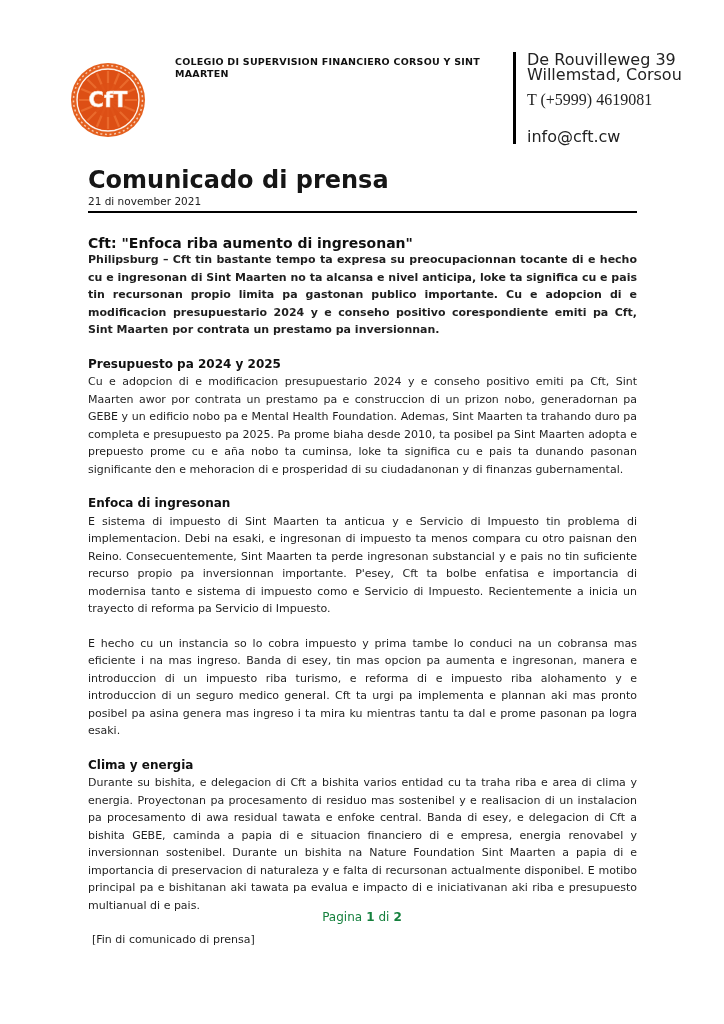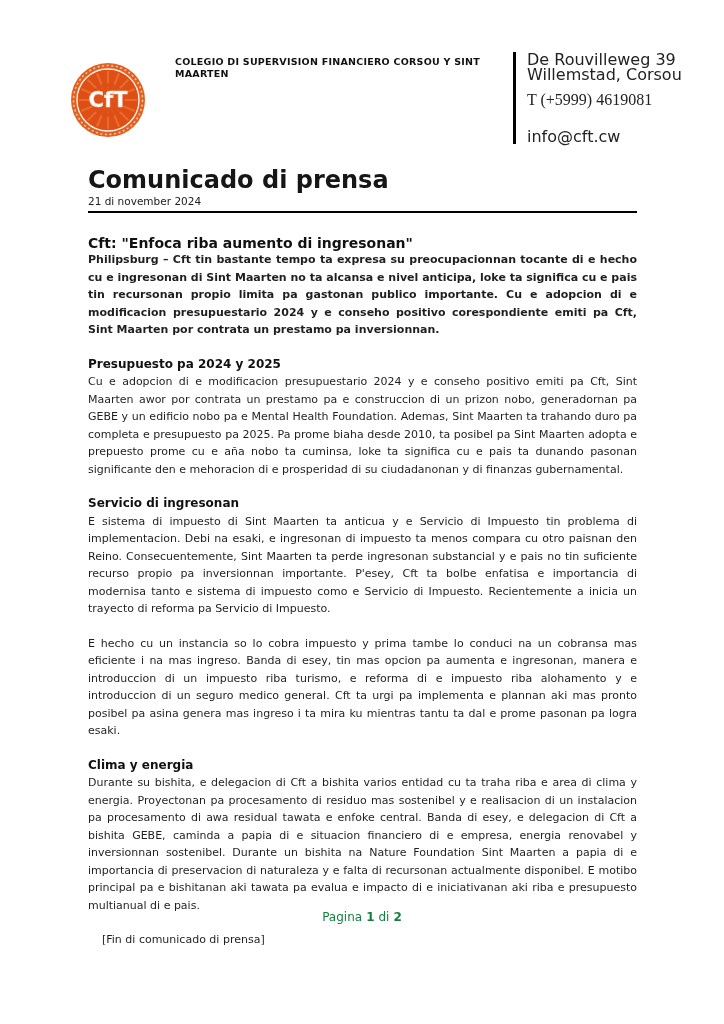--- a/index.html
+++ b/index.html
@@ -55,21 +55,21 @@
   }
   p.body-par{
     font-size:11px;line-height:17.5px;text-align:justify;
     margin:0 0 17px 0;color:#1f1f1f;
   }
   .lead{margin-top:17px;}
   h3.sec-head{
     font-size:12px;font-weight:bold;margin:0;line-height:17.5px;color:#111;
   }
   .closing{
-    font-size:11px;line-height:17px;margin:14px;color:#1f1f1f;
+    font-size:11px;line-height:17px;margin:4px;color:#1f1f1f;
   }
   
   .footer{
     position:absolute;left:0;top:910px;width:724px;
     text-align:center;font-size:12px;color:#15803d;
   }
   .footer .b{font-weight:bold;}
   .footer span{padding:0 2px;}
 </style>
 </head>
@@ -106,34 +106,34 @@
 
   <div class="contact">
     <div class="addr1">De Rouvilleweg 39</div>
     <div class="addr2">Willemstad, Corsou</div>
     <div class="phone">T (+5999) 4619081</div>
     <div class="email">info@cft.cw</div>
   </div>
 
   <div class="doc">
     <h1 class="doc-title">Comunicado di prensa</h1>
-    <div class="doc-date">21 di november 2024</div>
+    <div class="doc-date">21 di november 2021</div>
     <div class="title-rule"></div>
 
     <h2 class="headline">Cft: "Enfoca riba aumento di ingresonan"</h2>
 
     <p class="body-par lead">Philipsburg – Cft tin bastante tempo ta expresa su preocupacionnan tocante di e hecho cu e ingresonan di Sint Maarten no ta alcansa e nivel anticipa, loke ta significa cu e pais tin recursonan propio limita pa gastonan publico importante. Cu e adopcion di e modificacion presupuestario 2024 y e conseho positivo corespondiente emiti pa Cft, Sint Maarten por contrata un prestamo pa inversionnan.</p>
 
     <section>
       <h3 class="sec-head">Presupuesto pa 2024 y 2025</h3>
       <p class="body-par">Cu e adopcion di e modificacion presupuestario 2024 y e conseho positivo emiti pa Cft, Sint Maarten awor por contrata un prestamo pa e construccion di un prizon nobo, generadornan pa GEBE y un edificio nobo pa e Mental Health Foundation. Ademas, Sint Maarten ta trahando duro pa completa e presupuesto pa 2025. Pa prome biaha desde 2010, ta posibel pa Sint Maarten adopta e prepuesto prome cu e aña nobo ta cuminsa, loke ta significa cu e pais ta dunando pasonan significante den e mehoracion di e prosperidad di su ciudadanonan y di finanzas gubernamental.</p>
     </section>
 
     <section>
-      <h3 class="sec-head">Servicio di ingresonan</h3>
+      <h3 class="sec-head">Enfoca di ingresonan</h3>
       <p class="body-par">E sistema di impuesto di Sint Maarten ta anticua y e Servicio di Impuesto tin problema di implementacion. Debi na esaki, e ingresonan di impuesto ta menos compara cu otro paisnan den Reino. Consecuentemente, Sint Maarten ta perde ingresonan substancial y e pais no tin suficiente recurso propio pa inversionnan importante. P'esey, Cft ta bolbe enfatisa e importancia di modernisa tanto e sistema di impuesto como e Servicio di Impuesto. Recientemente a inicia un trayecto di reforma pa Servicio di Impuesto.</p>
       <p class="body-par">E hecho cu un instancia so lo cobra impuesto y prima tambe lo conduci na un cobransa mas eficiente i na mas ingreso. Banda di esey, tin mas opcion pa aumenta e ingresonan, manera e introduccion di un impuesto riba turismo, e reforma di e impuesto riba alohamento y e introduccion di un seguro medico general. Cft ta urgi pa implementa e plannan aki mas pronto posibel pa asina genera mas ingreso i ta mira ku mientras tantu ta dal e prome pasonan pa logra esaki.</p>
     </section>
 
     <section>
       <h3 class="sec-head">Clima y energia</h3>
       <p class="body-par">Durante su bishita, e delegacion di Cft a bishita varios entidad cu ta traha riba e area di clima y energia. Proyectonan pa procesamento di residuo mas sostenibel y e realisacion di un instalacion pa procesamento di awa residual tawata e enfoke central. Banda di esey, e delegacion di Cft a bishita GEBE, caminda a papia di e situacion financiero di e empresa, energia renovabel y inversionnan sostenibel. Durante un bishita na Nature Foundation Sint Maarten a papia di e importancia di preservacion di naturaleza y e falta di recursonan actualmente disponibel. E motibo principal pa e bishitanan aki tawata pa evalua e impacto di e iniciativanan aki riba e presupuesto multianual di e pais.</p>
     </section>
 
     <p class="closing">[Fin di comunicado di prensa]</p>

